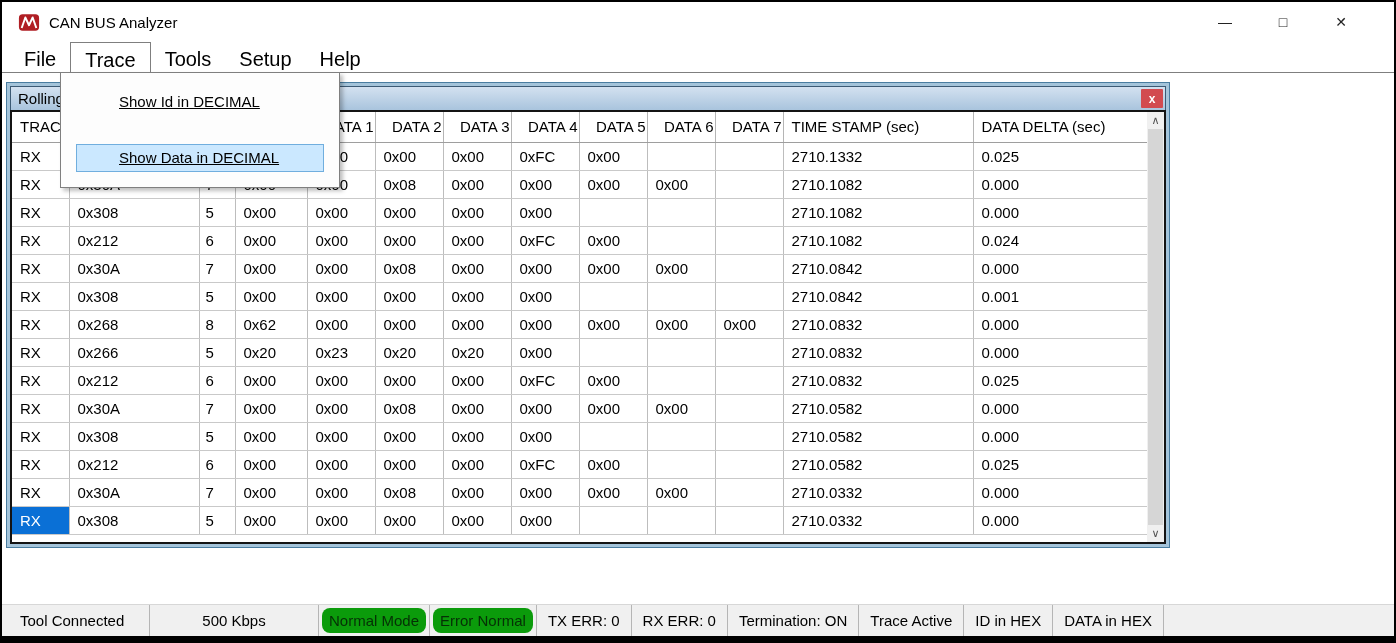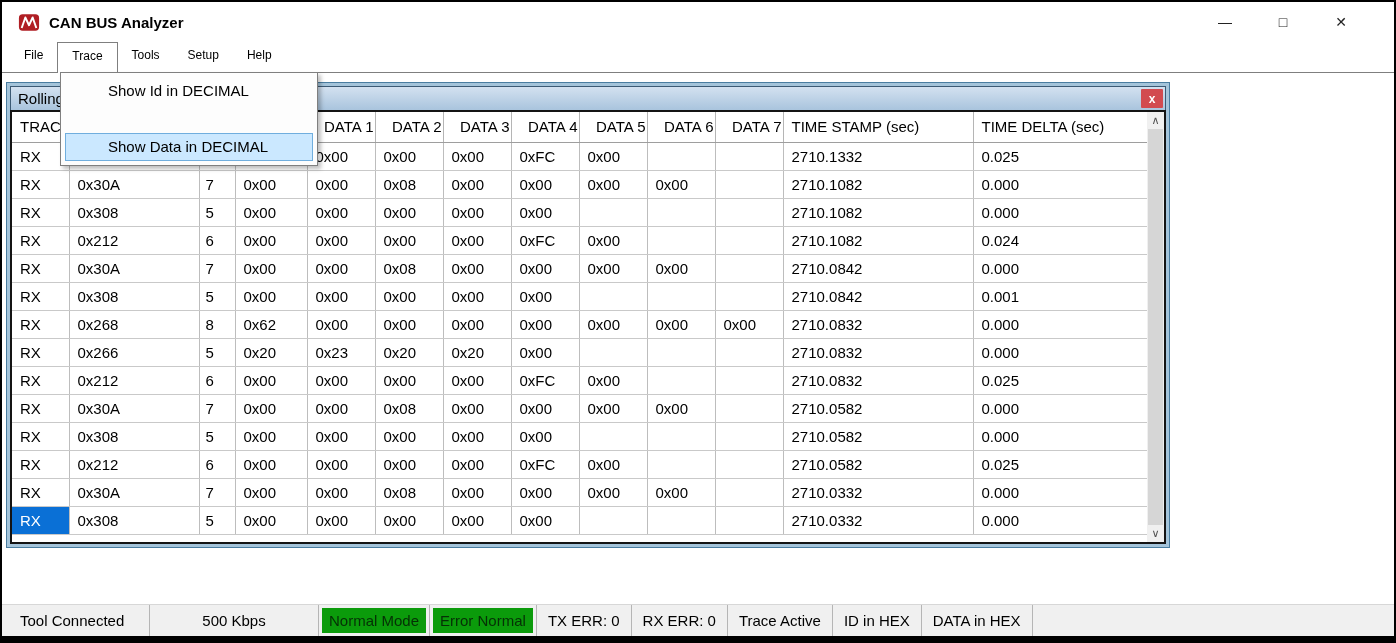--- a/index.html
+++ b/index.html
@@ -4,34 +4,35 @@
 <style>
   html,body{margin:0;padding:0;background:#888;}
   .app{
     position:relative; width:1396px; height:643px; background:#fff;
     border:2px solid #000; box-sizing:border-box; overflow:hidden;
     font-family:"Liberation Sans", sans-serif; color:#000;
   }
   
   .titlebar{height:40px; display:flex; align-items:center; background:#fff;}
   .logo{margin-left:16px; display:flex; align-items:center;}
-  .app-title{margin-left:9px; font-size:15px; color:#000;font-weight:bold;}
+  .app-title{margin-left:9px; font-size:15px; color:#000;}
   .win-controls{margin-left:auto; margin-right:24px; display:flex;}
   .wc{width:58px; text-align:center; font-size:14px; color:#222; cursor:default;}
   
   .menubar{height:30px; display:flex; align-items:stretch; padding-left:8px;
            background:#fff; border-bottom:1px solid #7f7f7f; position:relative; z-index:40;}
-  .menu-item{padding:6px 14px; font-size:12px; position:relative;}
+  .menu-item{padding:6px 14px; font-size:20px; position:relative;}
   .menu-item.open{border:1px solid #7f7f7f; border-bottom:none; background:#fff; z-index:60;}
   .menu-item.open::after{content:""; position:absolute; left:0; right:0; bottom:-1px; height:1px; background:#fff;}
   
   .dropdown{
     position:absolute; left:58px; top:70px; width:248px; z-index:100;
     background:#fdfdfd; border:1px solid #7f7f7f; box-shadow:3px 3px 4px rgba(0,0,0,.25);
-    padding:4px;
+    padding:15px;
+    text-decoration:underline;
   }
   .dd-item{height:26px; line-height:26px; padding-left:42px; font-size:15px;
            border:1px solid transparent; white-space:nowrap;}
   .dd-item.hl{background:var(--selection-soft,#cbe8ff); border:1px solid #70aede;margin-top:28px;}
   
   .child{
     position:absolute; left:4px; top:80px; width:1164px; height:466px;
     box-sizing:border-box; border:1px solid #4a7da0; background:#a4c4da; padding:3px; z-index:10;
   }
   .child-tb{
@@ -70,21 +71,21 @@
   .sb-thumb{position:absolute; left:1px; right:1px; top:17px; bottom:17px; background:#d6d6d6;}
   
   .statusbar{
     position:absolute; left:0; right:0; bottom:5px; height:31px; background:#f0f0f0;
     border-top:1px solid #d7d7d7; display:flex; align-items:stretch; font-size:15px;margin-top:42px;
   }
   .sb-item{display:flex; align-items:center; padding:0 11px; border-right:1px solid #b5b5b5;}
   .sb-item:nth-child(1){min-width:118px; justify-content:flex-start; padding-left:18px;}
   .sb-item:nth-child(2){min-width:146px; justify-content:center;align-items:center;}
   .sb-item.green{padding:0 3px;}
-  .sb-item.green .lbl{background:var(--status-green,#0b9b0b); color:#063006; padding:4px 7px;}
+  .sb-item.green .lbl{background:var(--status-green,#0b9b0b); color:#063006; padding:4px 7px;border-radius:8px;}
   .bottom-strip{position:absolute; left:0; right:0; bottom:0; height:5px; background:#000;}
 </style>
 </head>
 <body>
 
 <div class="app">
 
   <div class="titlebar">
     <span class="logo">
       <svg width="22" height="19" viewBox="0 0 24 20" aria-hidden="true">
@@ -122,21 +123,21 @@
               <th class="c2">DLC</th>
               <th class="c3 center">DATA 0</th>
               <th class="c4 center">DATA 1</th>
               <th class="c5 center">DATA 2</th>
               <th class="c6 center">DATA 3</th>
               <th class="c7 center">DATA 4</th>
               <th class="c8 center">DATA 5</th>
               <th class="c9 center">DATA 6</th>
               <th class="c10 center">DATA 7</th>
               <th class="c11">TIME STAMP (sec)</th>
-              <th class="c12">TIME DELTA (sec)</th>
+              <th class="c12">DATA DELTA (sec)</th>
             </tr>
           </thead>
         <tbody id="table-body">
             <tr>
               <td class="c0">RX</td>
               <td class="c1">0x212</td>
               <td class="c2">6</td>
               <td class="c3">0x00</td>
               <td class="c4">0x00</td>
               <td class="c5">0x00</td>
@@ -371,20 +372,23 @@
       <div class="sb-item green">
         <span class="lbl">Error Normal</span>
       </div>
       <div class="sb-item">
         <span class="lbl">TX ERR: 0</span>
       </div>
       <div class="sb-item">
         <span class="lbl">RX ERR: 0</span>
       </div>
       <div class="sb-item">
+        <span class="lbl">Termination: ON</span>
+      </div>
+      <div class="sb-item">
         <span class="lbl">Trace Active</span>
       </div>
       <div class="sb-item">
         <span class="lbl">ID in HEX</span>
       </div>
       <div class="sb-item">
         <span class="lbl">DATA in HEX</span>
       </div>
     </div>
   <div class="bottom-strip"></div>

